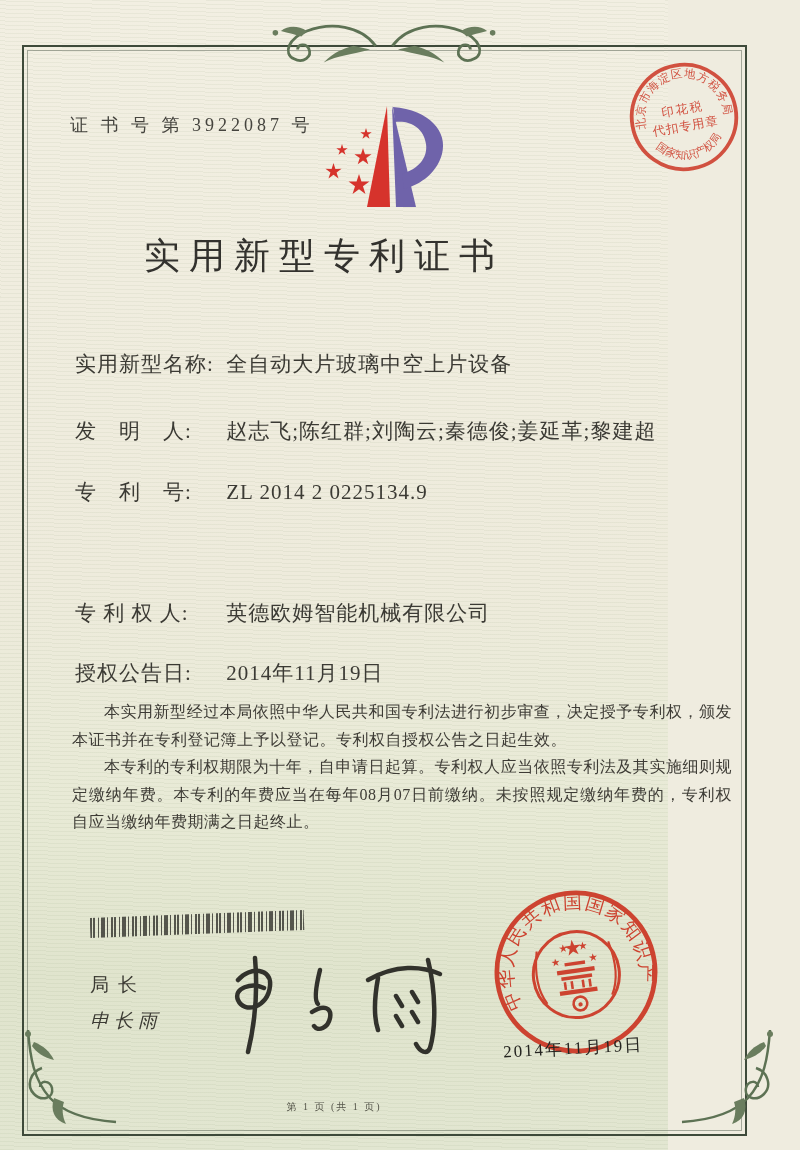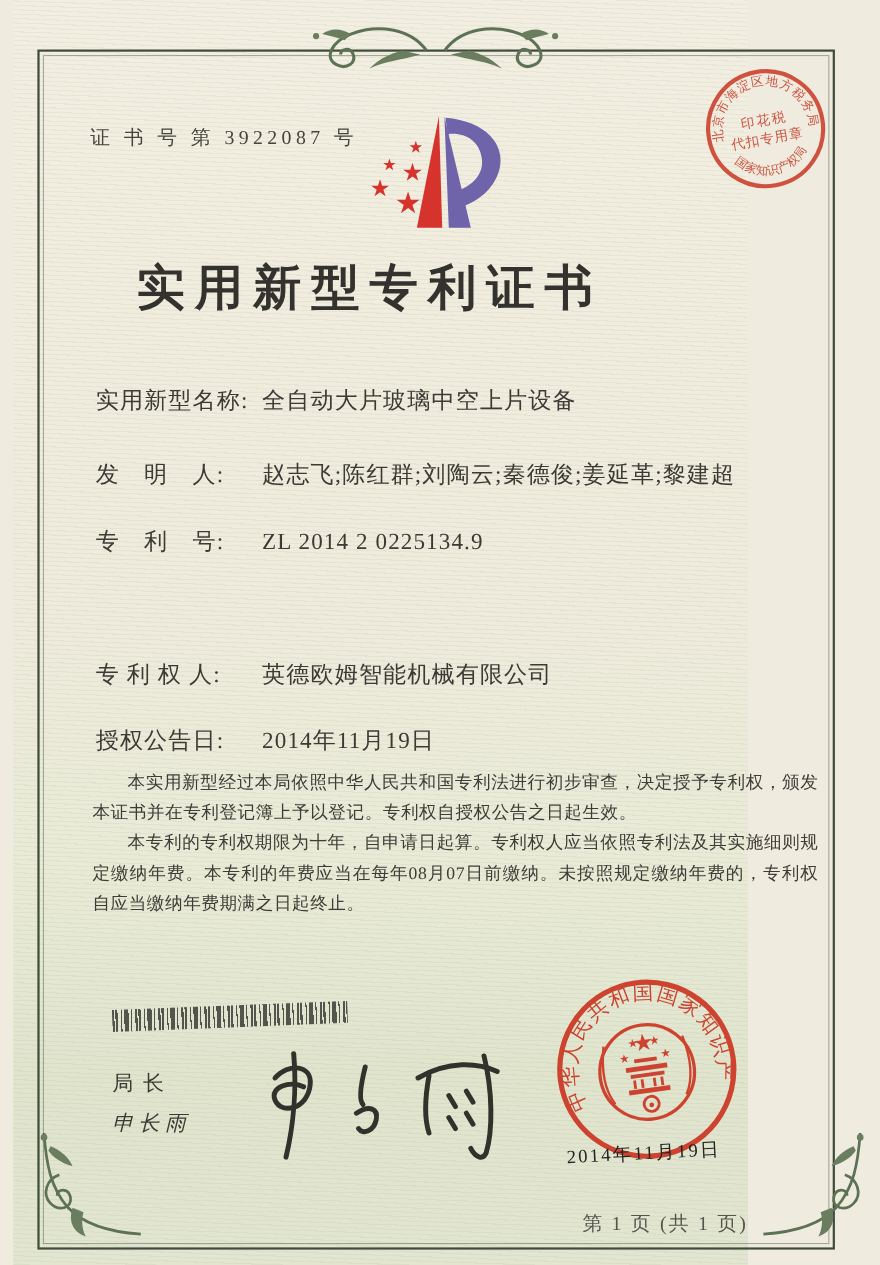--- a/index.html
+++ b/index.html
@@ -3,39 +3,39 @@
 <meta charset="utf-8">
 <style>
   html,body{margin:0;padding:0;}
   body{
     width:800px;height:1150px;
     font-family:"Liberation Serif","DejaVu Serif",serif;
     background:#efecdf;
     position:relative;overflow:hidden;
   }
   .page{
-    position:absolute;left:12px;top:0;width:668px;height:1150px;
+    position:absolute;left:0;top:0;width:668px;height:1150px;
     background:
       repeating-linear-gradient(2deg, rgba(130,150,110,0.09) 0 1px, rgba(0,0,0,0) 1px 4px),
       linear-gradient(180deg,#f2efe2 0%,#eeebdc 50%,#e8ead6 70%,#e0e4cd 85%,#e2e6d1 100%);
   }
   .abs{position:absolute;}
   .frame{
     left:22px;top:45px;width:721px;height:1087px;
     border:2px solid #3e4a3a;
   }
   .frame::after{
     content:"";position:absolute;inset:3px;border:1px solid #4a564575;
   }
   .cert-no{
     left:70px;top:113px;font-size:18px;letter-spacing:4px;color:#45443e;
   }
   .title{
     left:0;right:20px;top:232px;text-align:center;
-    font-size:44px;font-weight:700;letter-spacing:9px;color:#33322e;
+    font-size:36px;font-weight:400;letter-spacing:9px;color:#33322e;
   }
   .field{left:75px;right:60px;font-size:21px;color:#3b3a34;white-space:nowrap;}
   .flabel{display:inline-block;width:146px;letter-spacing:1px;}
   .fvalue{letter-spacing:1px;}
   .bodytext{
     left:72px;top:698px;width:660px;color:#3e3c36;
     font-size:16px;line-height:27.5px;letter-spacing:0.5px;text-align:justify;
   }
   .bodytext p{margin:0;text-indent:2em;}
   .barcode{
@@ -49,22 +49,22 @@
       #35352f 17px 18px, transparent 18px 21px);
   }
   .director{font-size:19px;color:#3b3a33;}
   .d1{left:90px;top:972px;letter-spacing:9px;}
   .d2{left:90px;top:1008px;letter-spacing:5px;font-style:italic;}
   .seal-date{
     left:503px;top:1036px;width:170px;font-size:17px;letter-spacing:2px;
     color:#242420;transform:rotate(-3deg);white-space:nowrap;
   }
   .footer{
-    left:0;right:0;top:1100px;text-align:right;
-    font-size:18px;letter-spacing:2px;color:#55554a;
+    left:0;right:0;top:1100px;text-align:center;
+    font-size:10px;letter-spacing:2px;color:#55554a;
   }
   svg.ornament{color:#5d7254;}
 </style>
 </head>
 <body>
 
 <svg width="0" height="0" style="position:absolute" aria-hidden="true">
   <defs>
     <symbol id="star" viewBox="-10 -10 20 20">
       <path d="M0,-10 L-2.23,-3.07 L-9.51,-3.09 L-3.61,1.17 L-5.88,8.09 L0,3.8 L5.88,8.09 L3.61,1.17 L9.51,-3.09 L2.23,-3.07 Z"></path>

